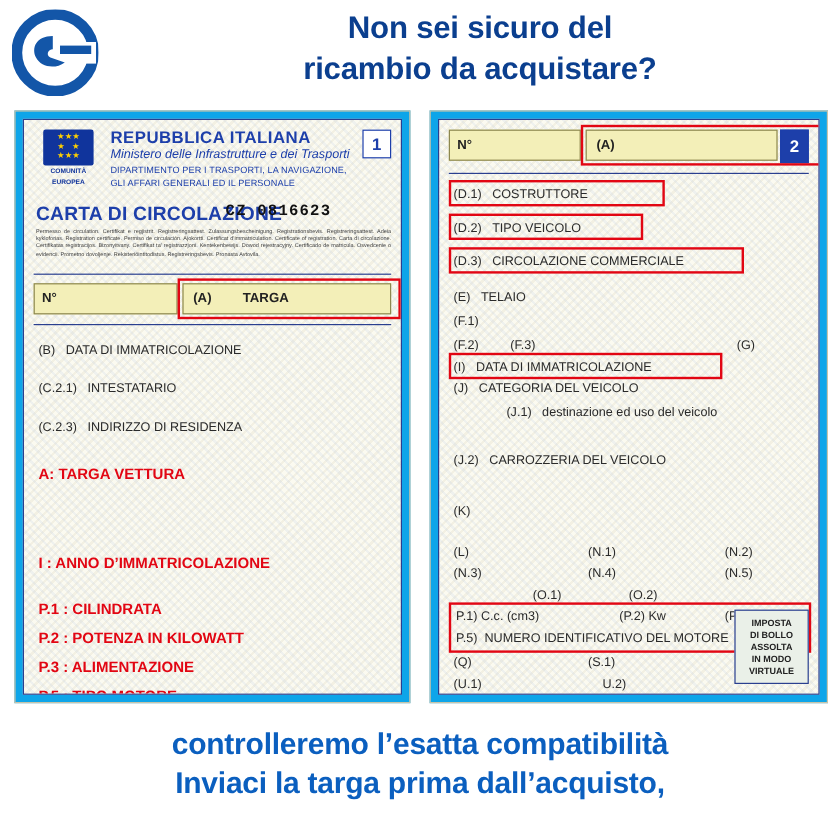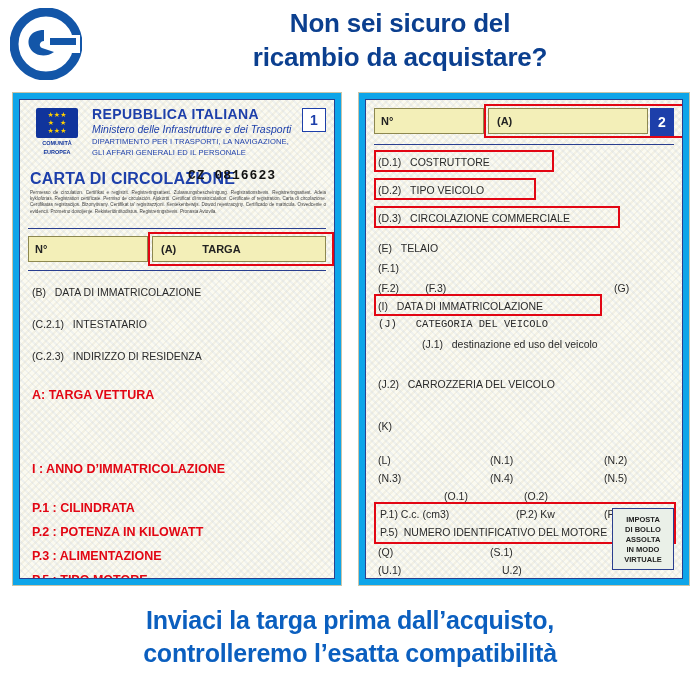--- a/index.html
+++ b/index.html
@@ -251,21 +251,21 @@
       &nbsp;&nbsp;&nbsp;&nbsp;&nbsp;&nbsp;&nbsp;&nbsp;<span>(F.3)</span>
     </div>
     <div class="fld" style="left:248px;top:182px;">(G)</div>
 
     <div class="fld" style="left:12px;top:200px;">
       <span>(I)</span>
       &nbsp;&nbsp;<span>DATA DI IMMATRICOLAZIONE</span>
     </div>
     <div class="redbox" style="left:8px;top:194px;width:228px;height:22px;"></div>
 
-    <div class="fld" style="left:12px;top:218px;font-family:Liberation Mono, monospace;">
+    <div class="fld" style="left:12px;top:218px;">
       <span>(J)</span>
       &nbsp;&nbsp;<span>CATEGORIA DEL VEICOLO</span>
     </div>
     <div class="fld" style="left:12px;top:238px;margin-left:44px;">
       <span>(J.1)</span>
       &nbsp;&nbsp;<span>destinazione ed uso del veicolo</span>
     </div>
     <div class="fld" style="left:12px;top:278px;">
       <span>(J.2)</span>
       &nbsp;&nbsp;<span>CARROZZERIA DEL VEICOLO</span>
@@ -305,15 +305,15 @@
       <div>IMPOSTA</div>
       <div>DI BOLLO</div>
       <div>ASSOLTA</div>
       <div>IN MODO</div>
       <div>VIRTUALE</div>
     </div>
   </div>
 </div>
 
 <div class="footer">
+  <div>controlleremo l’esatta compatibilità</div>
   <div>Inviaci la targa prima dall’acquisto,</div>
-  <div>controlleremo l’esatta compatibilità</div>
 </div>
 
 </body></html>

